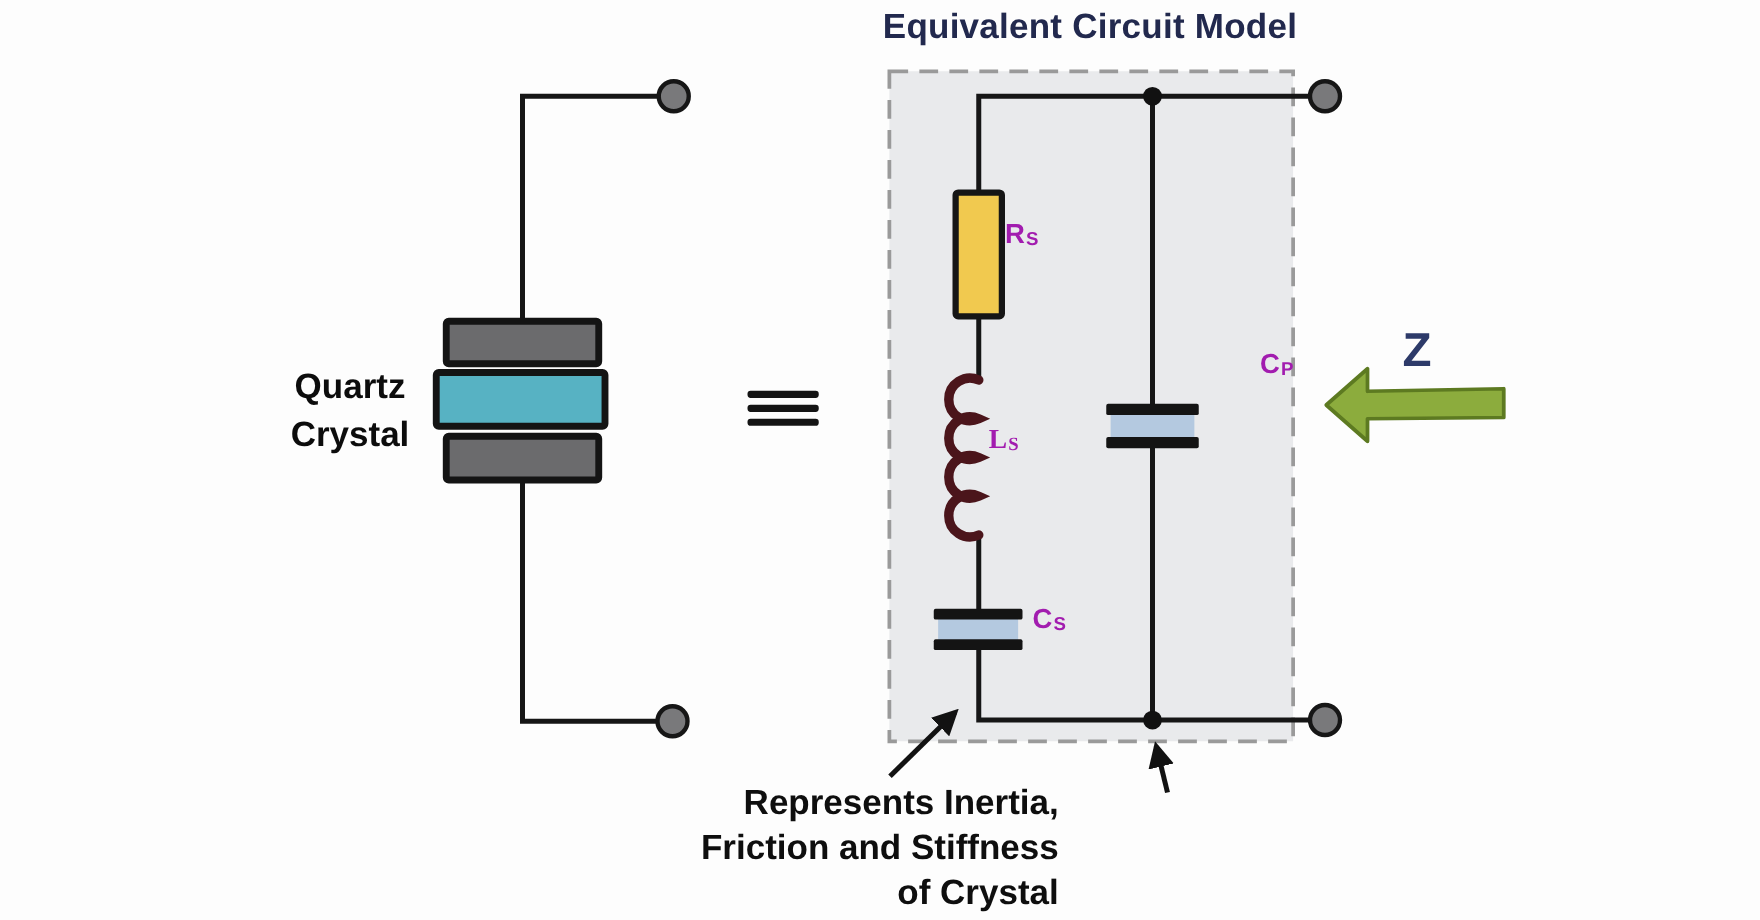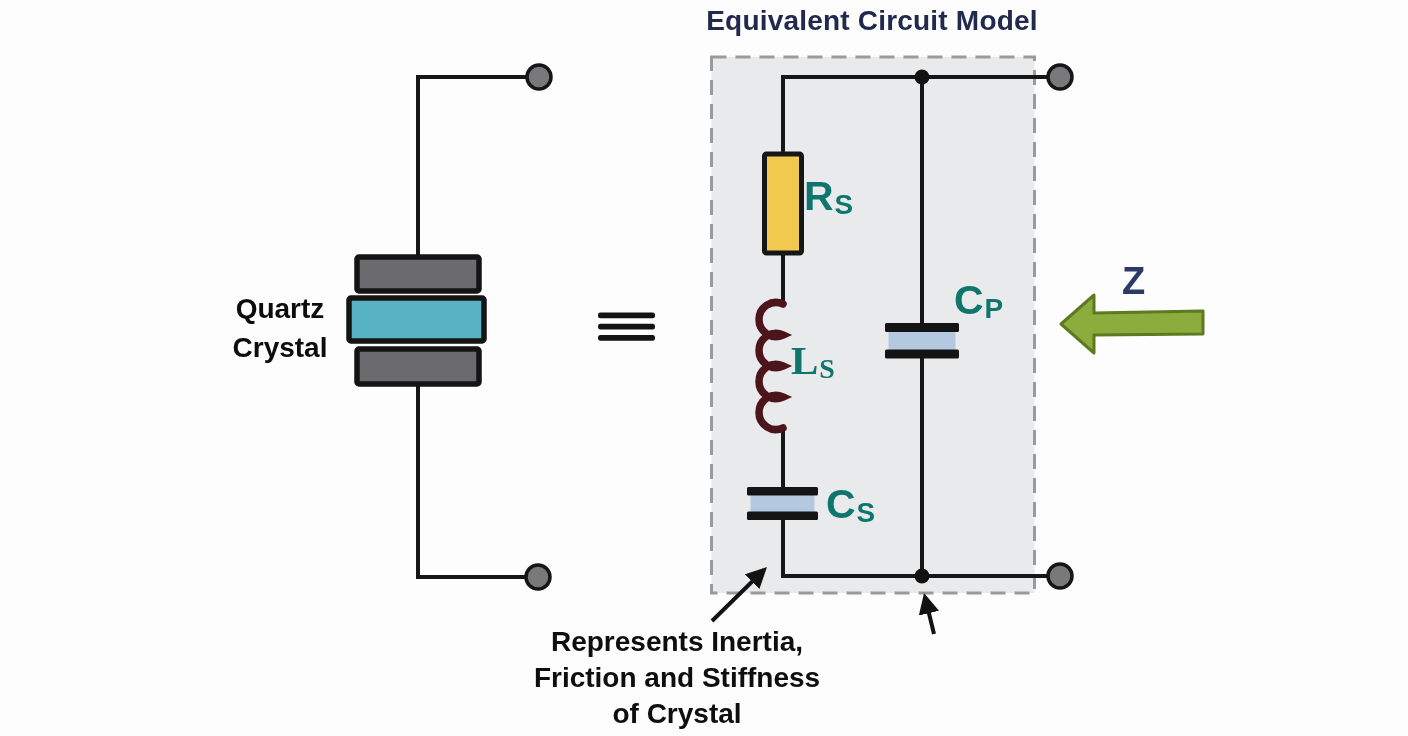--- a/index.html
+++ b/index.html
@@ -15,21 +15,21 @@
   }
   .blacklabel{
     font-size:28px;font-weight:bold;color:#0c0c0c;text-align:center;
     line-height:1.4;white-space:pre-line;
   }
   .annotation{
     font-size:28px;font-weight:bold;color:#0e0e0e;text-align:center;
     line-height:1.28;white-space:pre-line;
   }
   .comp-label{
-    font-size:41px;font-weight:bold;color:#0f766e;line-height:1;text-align:right;
+    font-size:22px;font-weight:bold;color:#a21caf;line-height:1;text-align:right;
   }
   .comp-label sub{
     font-size:0.68em;vertical-align:-0.14em;margin-left:1px;font-weight:bold;
   }
   .z-label{
     font-size:38px;font-weight:bold;color:#2d3a69;line-height:1;
   }
 </style>
 </head>
 <body>
@@ -98,22 +98,22 @@
 Crystal</div>
 
   <div class="abs title" style="left:692px;top:5px;width:360px;">Equivalent Circuit Model</div>
 
   <div class="abs comp-label" style="left:804px;top:176px;"><span>R</span><sub>S</sub></div>
 
   <div class="abs comp-label" style="left:791px;top:340px;font-family:Liberation Serif, serif;"><span>L</span><sub>S</sub></div>
 
   <div class="abs comp-label" style="left:826px;top:484px;"><span>C</span><sub>S</sub></div>
 
-  <div class="abs comp-label" style="left:954px;top:280px;"><span>C</span><sub>P</sub></div>
+  <div class="abs comp-label" style="left:1008px;top:280px;"><span>C</span><sub>P</sub></div>
 
   <div class="abs z-label" style="left:1122px;top:262px;">Z</div>
 
-  <div class="abs annotation" style="left:507px;top:624px;width:340px;">Represents Inertia,
+  <div class="abs annotation" style="left:507px;top:624px;width:340px;text-align:right;">Represents Inertia,
 Friction and Stiffness
 of Crystal</div>
 
 
 </div>
 
 </body></html>

